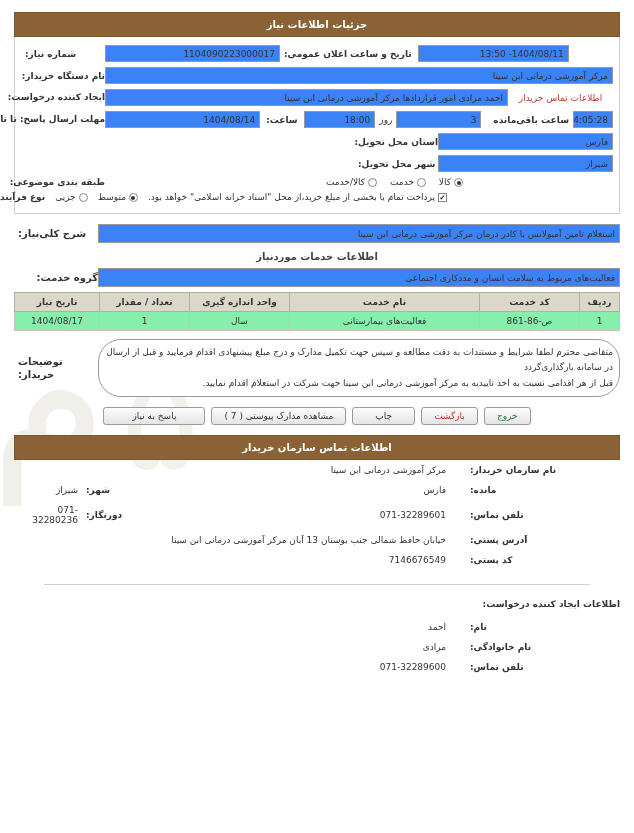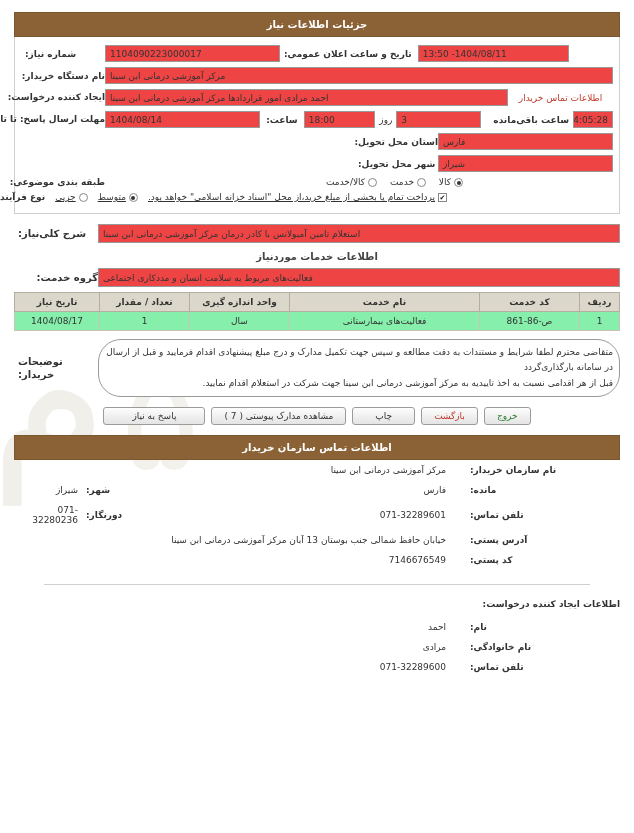--- a/index.html
+++ b/index.html
@@ -55,25 +55,25 @@
   }
   .row{display:flex;align-items:center;margin-bottom:5px;}
   .lbl{
     font-size:9px;color:#333;font-weight:bold;
     text-align:left;
     padding-left:4px;
     white-space:nowrap;
   }
   .val-box{
     border:1px solid #999;
-    background:#ef4444;
+    background:#3b82f6;
     height:17px;
     line-height:17px;
     font-size:9px;
-    text-align:left;
+    text-align:right;
     padding:0 4px;
     box-sizing:border-box;
     overflow:hidden;
     white-space:nowrap;
   }
   .val-plain{font-size:9px;padding:0 4px;}
   .link{color:#c0392b;font-size:9px;text-decoration:none;cursor:pointer;}
   .radio{
     display:inline-block;width:9px;height:9px;border-radius:50%;
     border:1px solid #888;background:#fff;vertical-align:middle;margin-left:3px;
@@ -191,21 +191,21 @@
             <span class="radio"></span><span>خدمت</span>
           </span>
           <span class="opt">
             <span class="radio"></span><span>کالا/خدمت</span>
           </span>
         </div>
       </div>
 
       <div class="row">
         <div class="lbl" style="width:80px;text-align:left;order:2;">نوع فرآیند خرید:</div>
-        <div style="order:1;flex:1;text-align:right;padding-right:150px;display:flex;align-items:center;justify-content:flex-start;flex-direction:row-reverse;text-decoration:underline;">
+        <div style="order:1;flex:1;text-align:right;padding-right:150px;display:flex;align-items:center;justify-content:flex-start;flex-direction:row-reverse;">
           <span class="opt">
             <span class="radio"></span><span>جزیی</span>
           </span>
           <span class="opt">
             <span class="radio on"></span><span>متوسط</span>
           </span>
           <span class="opt" style="margin-right:16px;">
             <span class="chk">✔</span><span>پرداخت تمام یا بخشی از مبلغ خرید،از محل "اسناد خزانه اسلامی" خواهد بود.</span>
           </span>
         </div>

